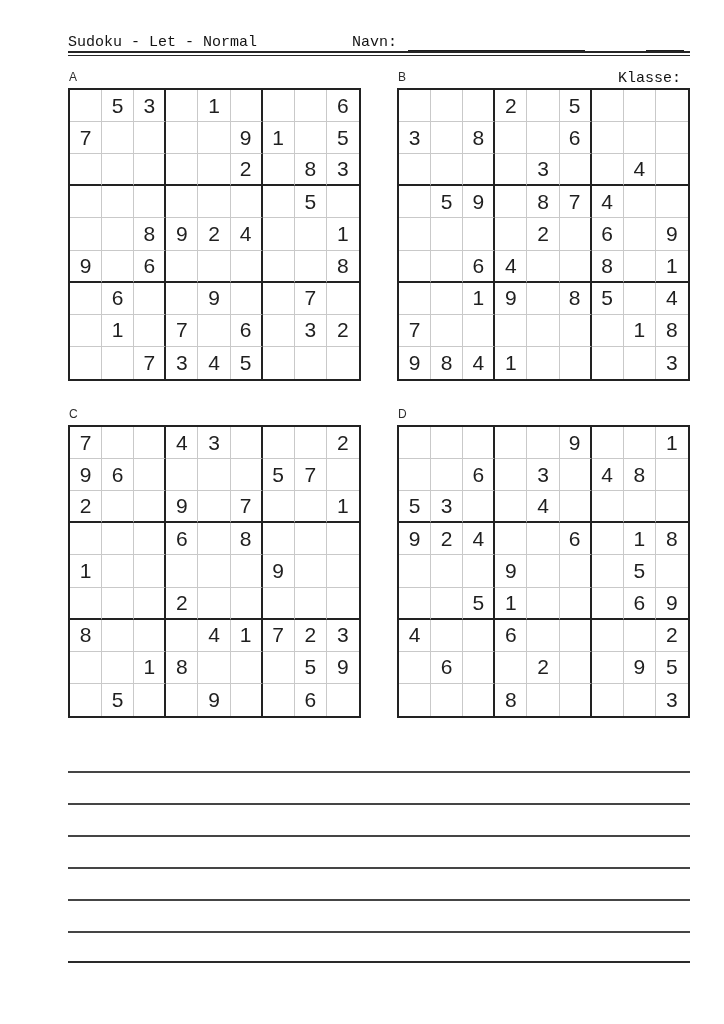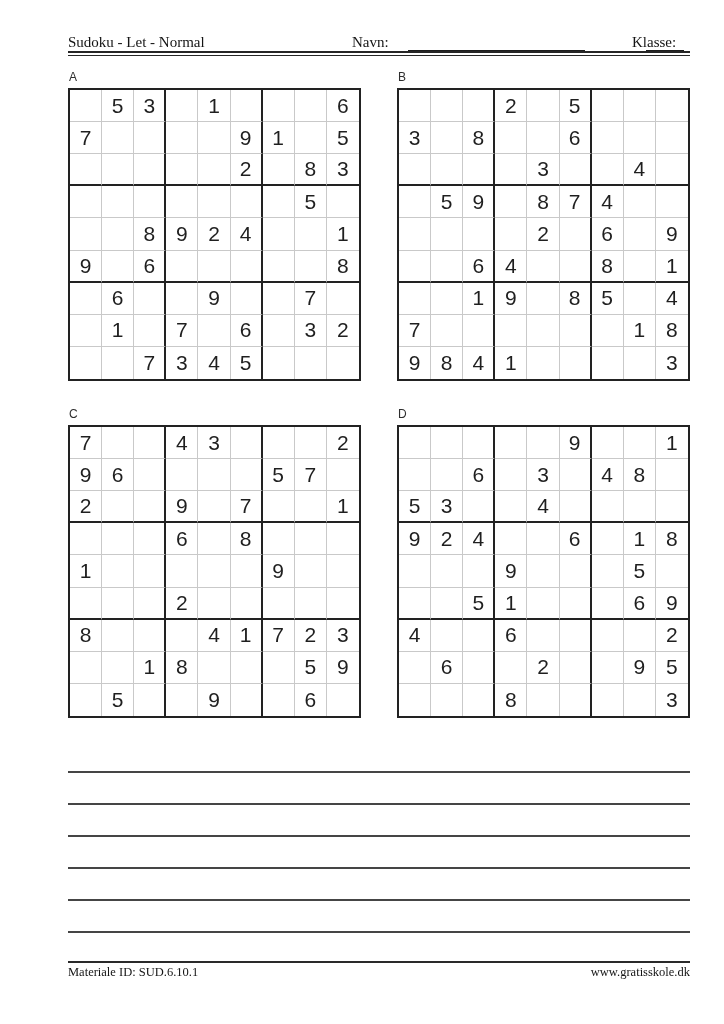--- a/index.html
+++ b/index.html
@@ -6,24 +6,24 @@
   .page {
     position:relative;
     width:724px; height:1024px;
     background:#ffffff;
     font-family:"Liberation Serif", serif;
     color:#1f1f1f;
     overflow:hidden;
   }
 
   
-  .hdr-text { position:absolute; top:34px; font-size:15px; color:#141414; white-space:nowrap; }
+  .hdr-text { position:absolute; top:34px; font-size:15px; color:#141414; white-space:nowrap;font-family:Liberation Mono, monospace; }
   #title  { left:68px; }
   #navn   { left:352px; }
-  #klasse { left:632px; }
+  #klasse { left:618px;margin-top:36px; }
   .blank-line { position:absolute; height:0; border-top:1.5px solid #1c1c1c; }
   #navn-line   { left:408px; top:50px; width:177px; }
   #klasse-line { left:646px; top:50px; width:38px;  }
   .hdr-rule {
     position:absolute; left:68px; top:51px; width:622px; height:2px;
     border-top:2px solid #262626; border-bottom:1px solid #262626;
   }
 
   
   .puzzle { position:absolute; width:293px; height:293px; }
@@ -428,18 +428,14 @@
   <div id="writing-lines">
       <div class="wline" style="top: 0px;"></div>
       <div class="wline" style="top: 32px;"></div>
       <div class="wline" style="top: 64px;"></div>
       <div class="wline" style="top: 96px;"></div>
       <div class="wline" style="top: 128px;"></div>
       <div class="wline" style="top: 160px;"></div>
     </div>
 
   <div class="ftr-rule"></div>
-  <div class="ftr-row">
-    <span>Materiale ID: SUD.6.10.1</span>
-    <span>www.gratisskole.dk</span>
-  </div>
 
 </div>
 
 </body></html>

